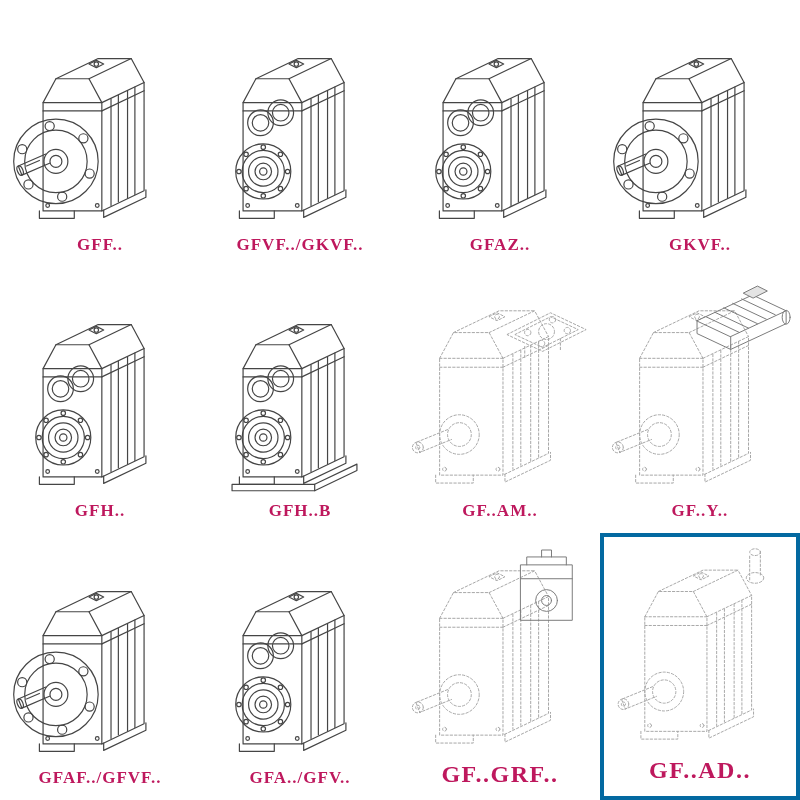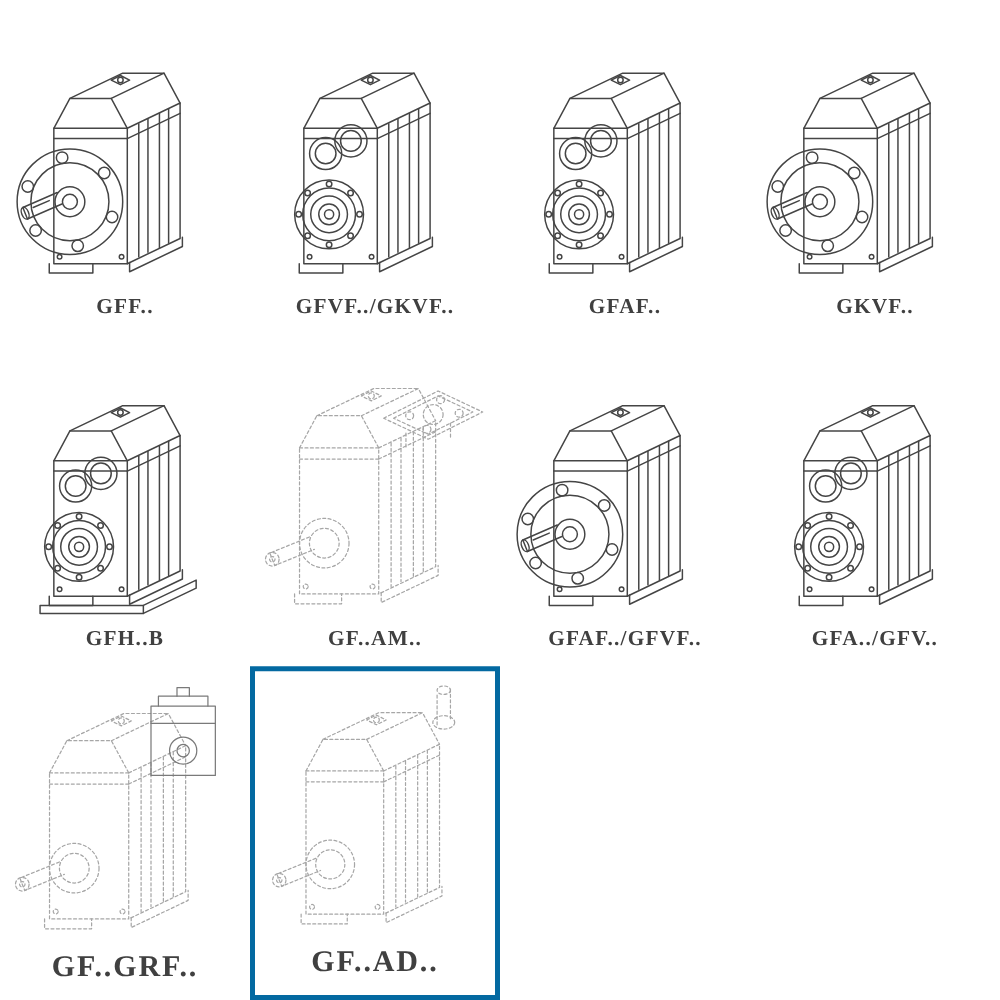--- a/index.html
+++ b/index.html
@@ -5,21 +5,21 @@
   * { margin:0; padding:0; box-sizing:border-box; }
   html,body { width:800px; height:800px; background:#ffffff;
               font-family:"Liberation Serif", serif; }
   .catalog { width:800px; height:800px; display:grid;
              grid-template-columns:repeat(4,1fr);
              grid-template-rows:repeat(3,1fr); background:#ffffff; }
   .cell { display:flex; flex-direction:column; align-items:center;
           justify-content:flex-end; padding:4px 2px 12px; overflow:hidden; }
   .cell svg.draw { margin:auto auto 2px; display:block; }
   figcaption { font-weight:bold; font-size:17px; letter-spacing:1px;
-               color:#404040; white-space:nowrap; text-align:center; }
+               color:#be185d; white-space:nowrap; text-align:center; }
   .label-lg { font-size:24px; letter-spacing:1.5px; }
   .boxed { border:4px solid #0369a1; }
   svg.draw { fill:none; stroke-linecap:round; stroke-linejoin:round; }
   svg.solid  { stroke:#454545; stroke-width:1.3; }
   svg.dashed { stroke:#a6a6a6; stroke-width:1; stroke-dasharray:2.4 2; }
   .defs-store { position:absolute; width:0; height:0; overflow:hidden; }
 </style>
 </head>
 <body>
 
@@ -157,51 +157,66 @@
       <use href="#g-bores"></use>
     </svg>
     <figcaption>GFVF../GKVF..</figcaption>
   </figure>
 
   <figure class="cell">
     <svg class="draw solid" width="184" height="202" viewBox="0 0 200 220">
       <use href="#g-housing"></use>
       <use href="#g-bores"></use>
     </svg>
-    <figcaption>GFAF..</figcaption>
+    <figcaption>GFAZ..</figcaption>
   </figure>
 
   <figure class="cell">
     <svg class="draw solid" width="184" height="202" viewBox="0 0 200 220">
       <use href="#g-housing"></use>
       <use href="#g-flange"></use>
       <use href="#g-shaft"></use>
     </svg>
     <figcaption>GKVF..</figcaption>
   </figure>
 
+  <figure class="cell">
+    <svg class="draw solid" width="184" height="202" viewBox="0 0 200 220">
+      <use href="#g-housing"></use>
+      <use href="#g-bores"></use>
+    </svg>
+    <figcaption>GFH..</figcaption>
+  </figure>
 
   <figure class="cell">
     <svg class="draw solid" width="184" height="202" viewBox="0 0 200 220">
       <use href="#g-housing"></use>
       <use href="#g-bores"></use>
       <use href="#g-baseplate"></use>
     </svg>
     <figcaption>GFH..B</figcaption>
   </figure>
 
   <figure class="cell">
     <svg class="draw dashed" width="198" height="218" viewBox="0 0 200 220">
       <use href="#g-housing"></use>
       <use href="#g-shaftL"></use>
       <use href="#g-topflange"></use>
     </svg>
     <figcaption>GF..AM..</figcaption>
   </figure>
 
+  <figure class="cell">
+    <svg class="draw dashed" width="198" height="218" viewBox="0 0 200 220">
+      <use href="#g-housing"></use>
+      <use href="#g-shaftL"></use>
+      <use href="#g-motor"></use>
+    </svg>
+    <figcaption>GF..Y..</figcaption>
+  </figure>
 
   <figure class="cell">
     <svg class="draw solid" width="184" height="202" viewBox="0 0 200 220">
       <use href="#g-housing"></use>
       <use href="#g-flange"></use>
       <use href="#g-shaft"></use>
     </svg>
     <figcaption>GFAF../GFVF..</figcaption>
   </figure>
 

